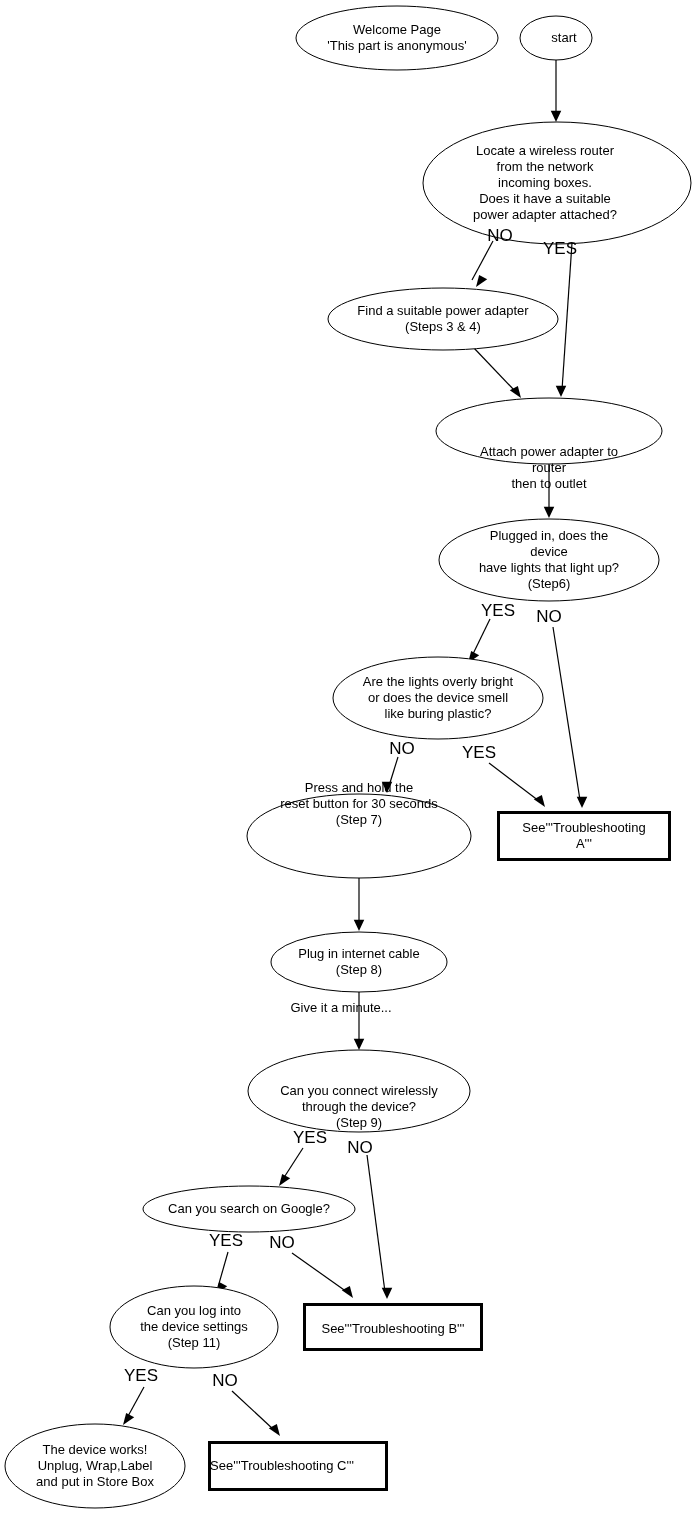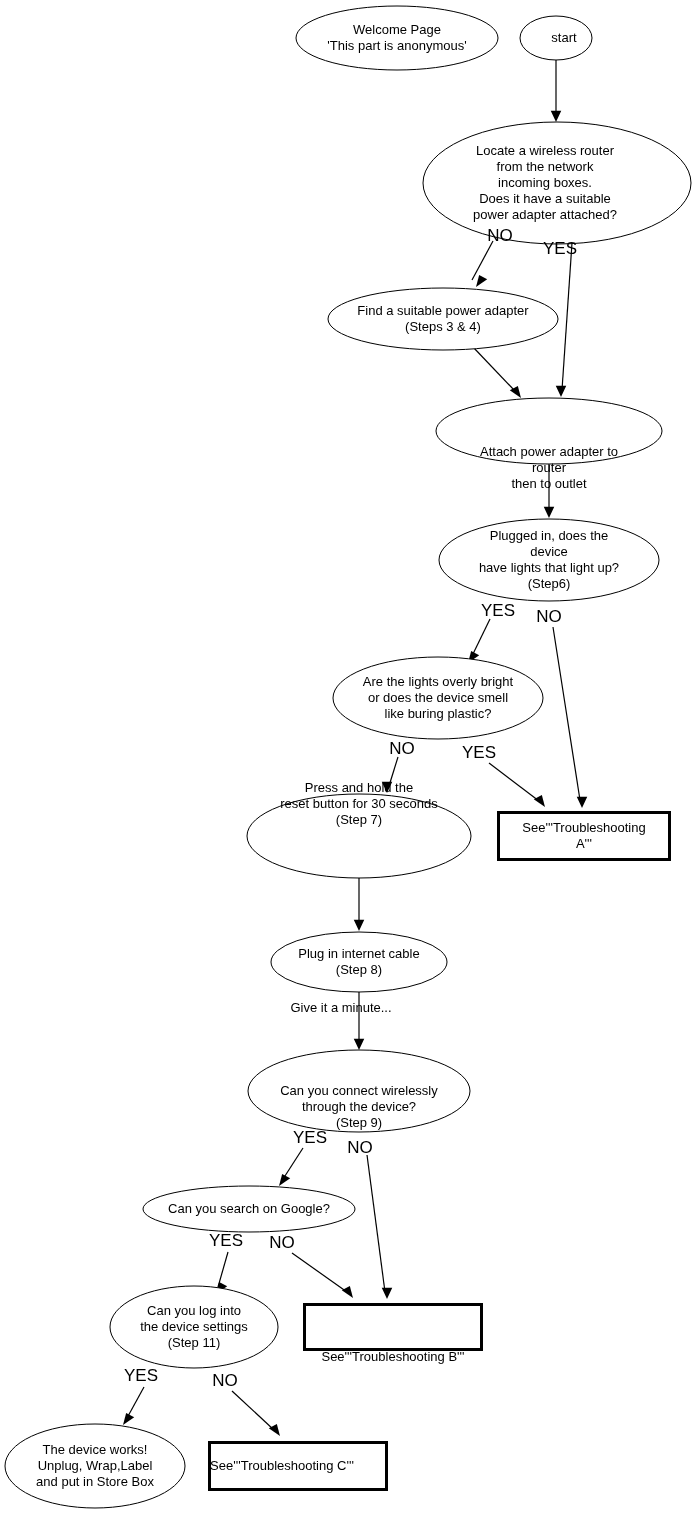--- a/index.html
+++ b/index.html
@@ -195,19 +195,19 @@
       <div class="node-text" style="left: 584px; top: 836px;">See'''Troubleshooting A'''</div>
       <div class="node-text" style="left: 359px; top: 962px;">Plug in internet cable
 (Step 8)</div>
       <div class="node-text" style="left: 359px; top: 1091px; margin-top: 16px;">Can you connect wirelessly
 through the device?
 (Step 9)</div>
       <div class="node-text" style="left: 249px; top: 1209px;">Can you search on Google?</div>
       <div class="node-text" style="left: 194px; top: 1327px;">Can you log into
 the device settings
 (Step 11)</div>
-      <div class="node-text" style="left: 393px; top: 1357px;">See'''Troubleshooting B'''</div>
+      <div class="node-text" style="left: 393px; top: 1329px;">See'''Troubleshooting B'''</div>
       <div class="node-text" style="left: 95px; top: 1466px;">The device works!
 Unplug, Wrap,Label
 and put in Store Box</div>
       <div class="node-text" style="left: 282px; top: 1466px;">See'''Troubleshooting C'''</div>
     </div>
 </div>
 
 </body></html>

